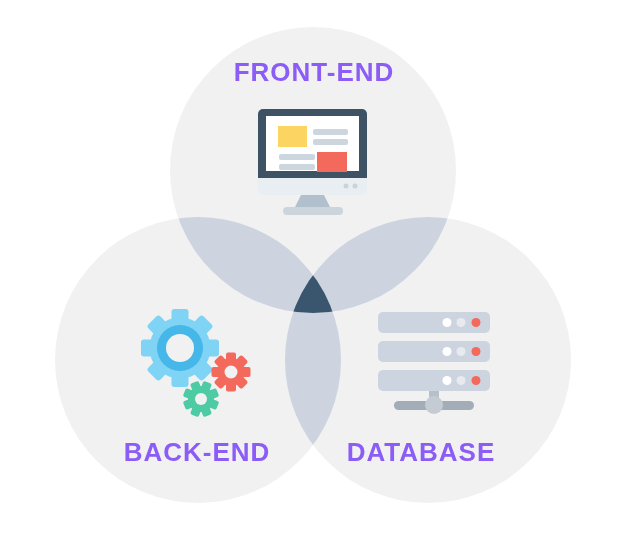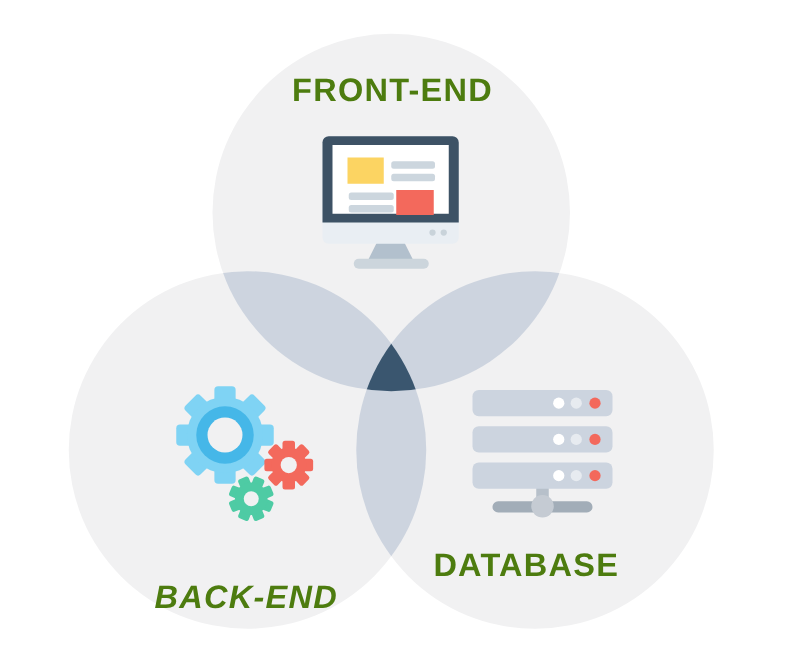--- a/index.html
+++ b/index.html
@@ -8,29 +8,29 @@
     width: 628px;
     height: 535px;
     background: #ffffff;
     overflow: hidden;
     font-family: "Liberation Sans", sans-serif;
   }
   .stage svg { position: absolute; left: 0; top: 0; }
   .set-label {
     position: absolute;
     transform: translateX(-50%);
-    color: #4d7c0f;
+    color: #8b5cf6;
     font-size: 26px;
     font-weight: 600;
     letter-spacing: 1px;
     white-space: nowrap;
     user-select: none;
   }
   .label-frontend { left: 314px; top: 57px; }
-  .label-backend  { left: 197px; top: 462px; font-style: italic; }
+  .label-backend  { left: 197px; top: 437px; }
   .label-database { left: 421px; top: 437px; }
 </style>
 </head>
 <body>
 
 <div class="stage">
 
   <svg width="628" height="535" viewBox="0 0 628 535">
     <defs>
       <clipPath id="clip-top">

